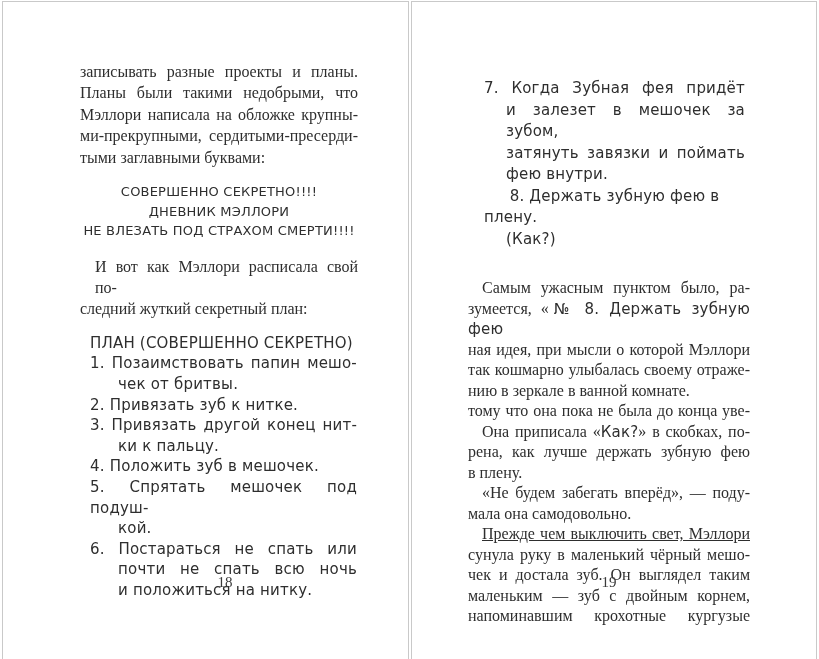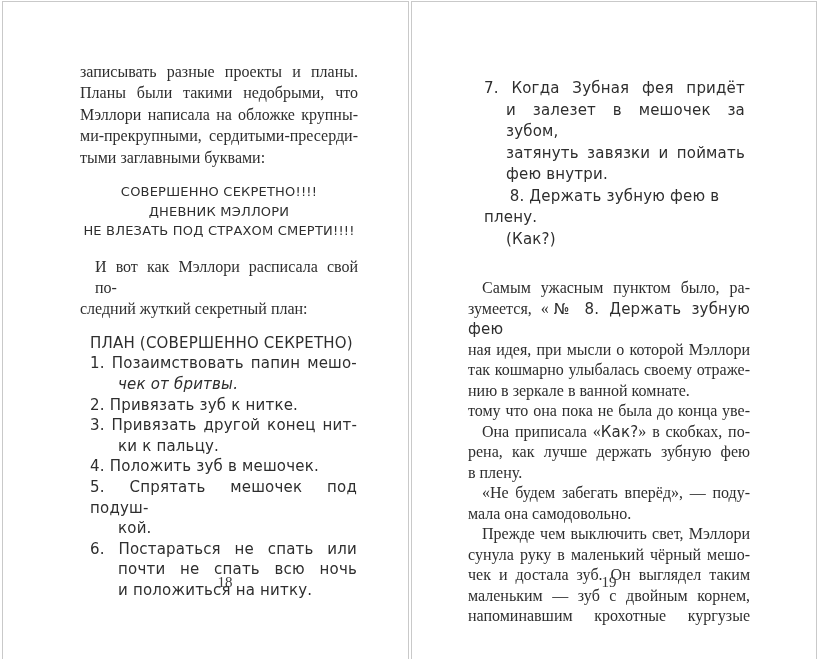--- a/index.html
+++ b/index.html
@@ -62,21 +62,21 @@
         <div class="line c"><span class="h">ДНЕВНИК МЭЛЛОРИ</span></div>
         <div class="line c"><span class="h">НЕ ВЛЕЗАТЬ ПОД СТРАХОМ СМЕРТИ!!!!</span></div>
       </div>
     <div class="serif-block" id="para-intro">
         <div class="line j" style="padding-left: 15px;"><span class="s">И вот как Мэллори расписала свой по-</span></div>
         <div class="line l"><span class="s">следний жуткий секретный план:</span></div>
       </div>
     <div class="hand-block" id="plan-list">
         <div class="line l"><span class="h">ПЛАН (СОВЕРШЕННО СЕКРЕТНО)</span></div>
         <div class="line j"><span class="h">1. Позаимствовать папин мешо-</span></div>
-        <div class="line l" style="padding-left: 28px; font-style: italic;"><span class="h">чек от бритвы.</span></div>
+        <div class="line l" style="padding-left: 28px;"><span class="h">чек от бритвы.</span></div>
         <div class="line l"><span class="h">2. Привязать зуб к нитке.</span></div>
         <div class="line j"><span class="h">3. Привязать другой конец нит-</span></div>
         <div class="line l" style="padding-left: 28px;"><span class="h">ки к пальцу.</span></div>
         <div class="line l"><span class="h">4. Положить зуб в мешочек.</span></div>
         <div class="line j"><span class="h">5. Спрятать мешочек под подуш-</span></div>
         <div class="line l" style="padding-left: 28px;"><span class="h">кой.</span></div>
         <div class="line j"><span class="h">6. Постараться не спать или</span></div>
         <div class="line j" style="padding-left: 28px;"><span class="h">почти не спать всю ночь</span></div>
         <div class="line l" style="padding-left: 28px;"><span class="h">и положиться на нитку.</span></div>
       </div>
@@ -105,21 +105,21 @@
         <div class="line j"><span class="s">тому что она пока не была до конца уве-</span></div>
         <div class="line j" style="padding-left: 14px;"><span class="s">Она приписала «</span><span class="h">Как?</span><span class="s">» в скобках, по-</span></div>
         <div class="line j"><span class="s">рена, как лучше держать зубную фею</span></div>
         <div class="line l"><span class="s">в плену.</span></div>
       </div>
     <div class="serif-block">
         <div class="line j" style="padding-left: 14px;"><span class="s">«Не будем забегать вперёд», — поду-</span></div>
         <div class="line l"><span class="s">мала она самодовольно.</span></div>
       </div>
     <div class="serif-block">
-        <div class="line j" style="padding-left: 14px;"><span class="s">Прежде чем выключить свет, Мэллори</span></div>
+        <div class="line j" style="padding-left: 14px; text-decoration: underline;"><span class="s">Прежде чем выключить свет, Мэллори</span></div>
         <div class="line j"><span class="s">сунула руку в маленький чёрный мешо-</span></div>
         <div class="line j"><span class="s">чек и достала зуб. Он выглядел таким</span></div>
         <div class="line j"><span class="s">маленьким — зуб с двойным корнем,</span></div>
         <div class="line j"><span class="s">напоминавшим крохотные кургузые</span></div>
       </div>
   </div>
   <div class="page-num" id="right-num">19</div>
 </div>
 
 </body></html>

